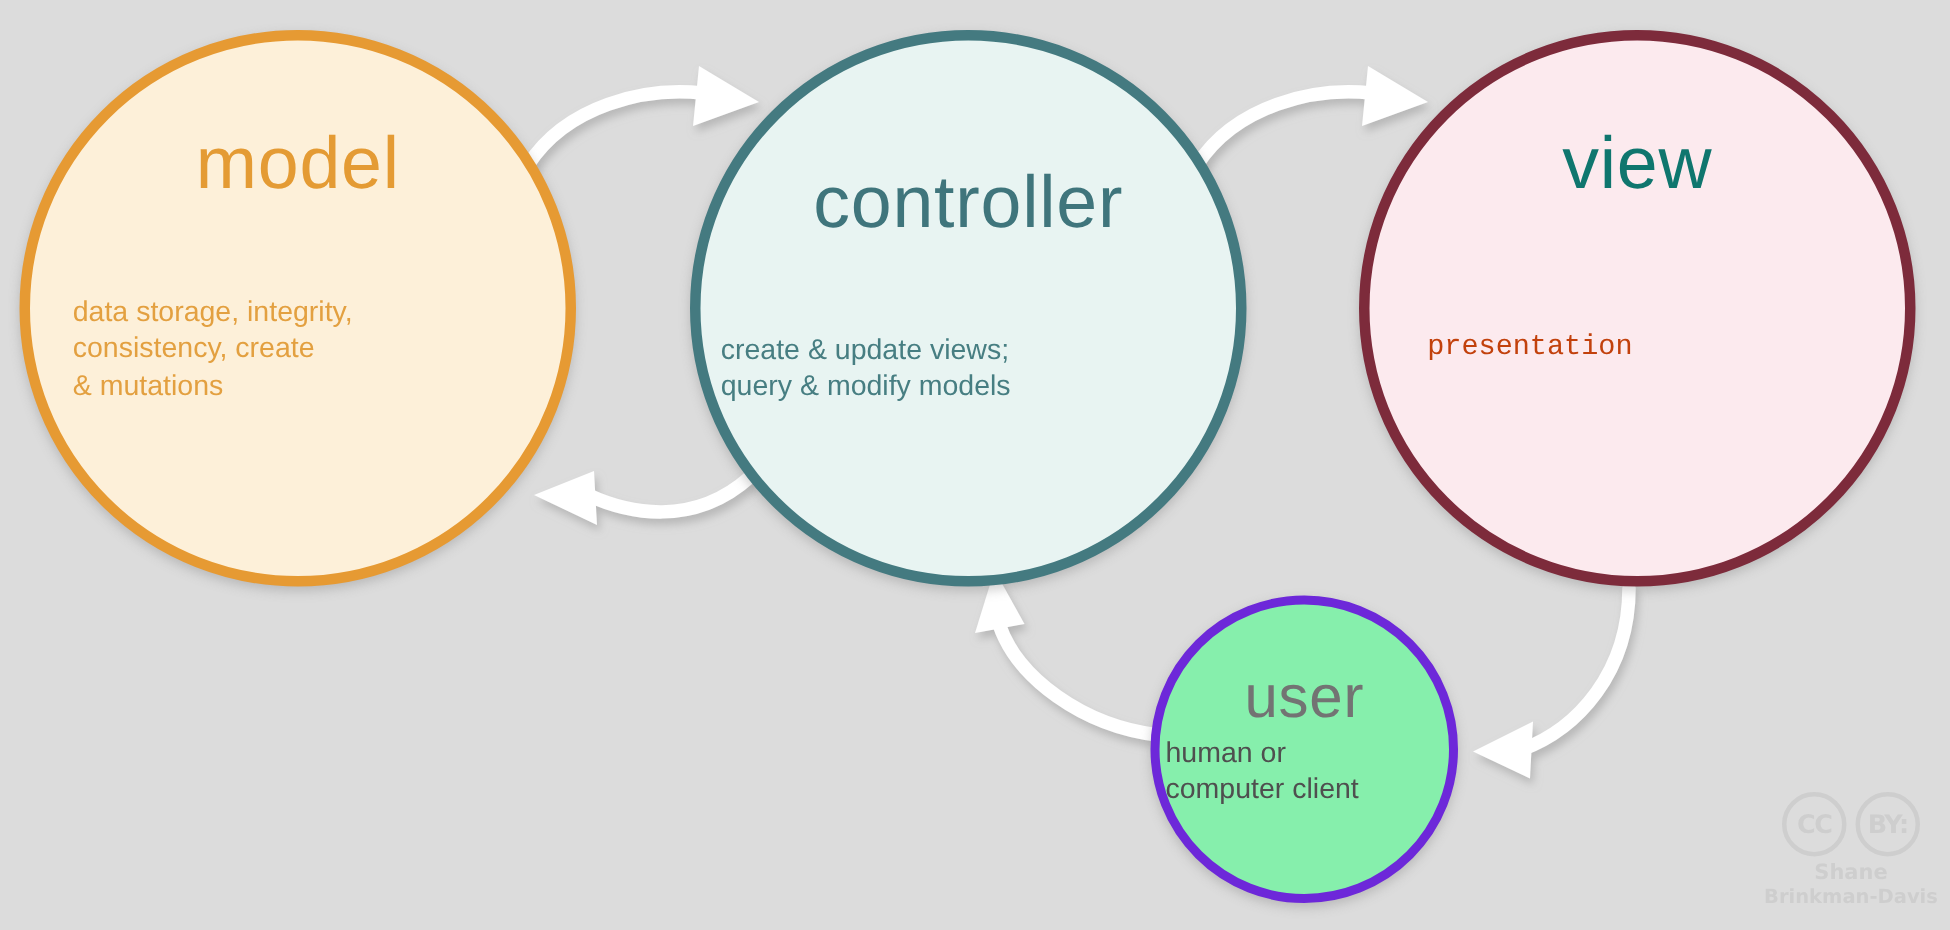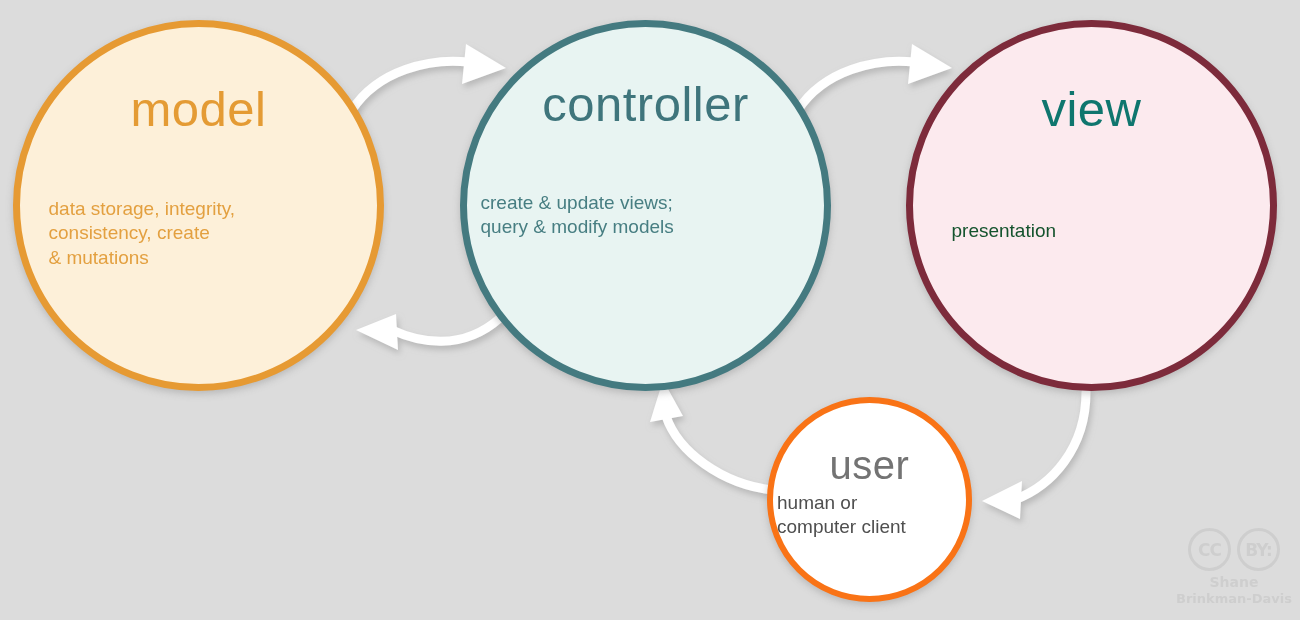--- a/index.html
+++ b/index.html
@@ -70,21 +70,21 @@
   
   #node-controller {
     left: 460px;
     top: 20px;
     width: 371px;
     height: 371px;
     background: #e8f4f2;
     border: 7px solid #447a80;
   }
   #node-controller .node-title {
-    margin-top: 53px;
+    margin-top: 84px;
     font-size: 49px;
     color: #3f757c;
   }
   #node-controller .node-desc {
     margin-top: 62px;
     font-size: 19px;
     color: #477e82;
     width: 330px;
   }
 
@@ -98,32 +98,33 @@
     border: 7px solid #7d2b3b;
   }
   #node-view .node-title {
     margin-top: 58px;
     font-size: 49px;
     color: #0f766e;
   }
   #node-view .node-desc {
     margin-top: 85px;
     font-size: 19px;
-    color: #14532d;
+    color: #c2410c;
     width: 280px;
+    font-family: Liberation Mono, monospace;
   }
 
   
   #node-user {
     left: 767px;
     top: 397px;
     width: 205px;
     height: 205px;
-    background: #ffffff;
-    border: 6px solid #f97316;
+    background: #86efac;
+    border: 6px solid #6d28d9;
   }
   #node-user .node-title {
     margin-top: 42px;
     font-size: 40px;
     color: #737373;
   }
   #node-user .node-desc {
     margin-top: 6px;
     font-size: 19px;
     color: #4f4f4f;

